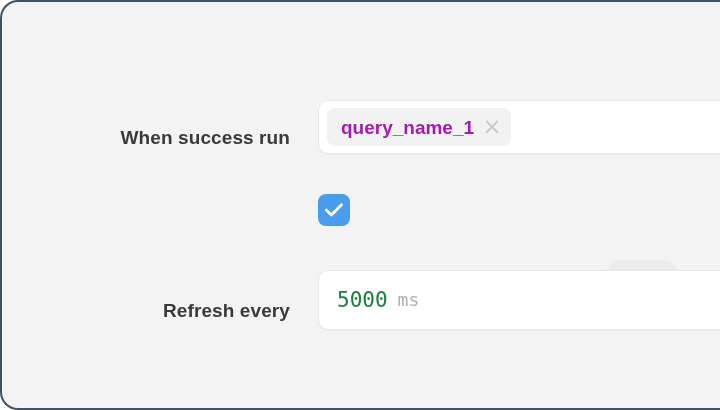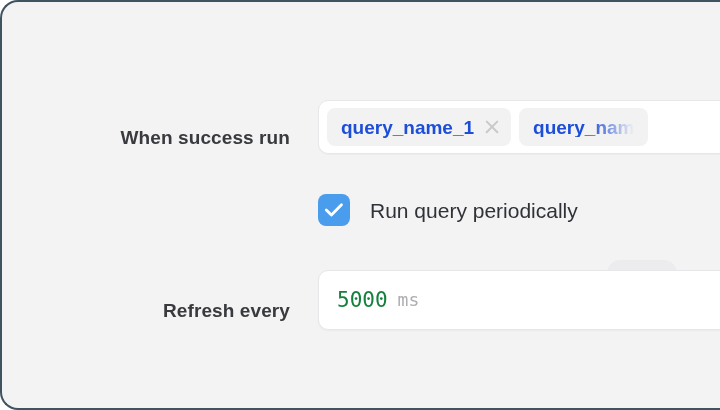--- a/index.html
+++ b/index.html
@@ -76,21 +76,21 @@
     height: 38px;
     padding: 0 11px 0 14px;
     background: #f2f2f3;
     border-radius: 8px;
     flex: 0 0 auto;
   }
 
   .tag-text {
     font-size: 19px;
     font-weight: bold;
-    color: #1d4ed8;
+    color: #a21caf;
     white-space: nowrap;
     line-height: 1;
   }
 
   .tag-remove {
     position: relative;
     width: 17px;
     height: 17px;
     flex: 0 0 auto;
     cursor: pointer;
@@ -212,38 +212,34 @@
   <div class="row" id="row-success">
     <div class="field-label" id="label-success">When success run</div>
 
     <div class="tag-field">
 
       <div class="tag-chip">
         <span class="tag-text">query_name_1</span>
         <span class="tag-remove"></span>
       </div>
 
-      <div class="tag-chip clipped">
-        <span class="tag-text">query_nam</span>
-      </div>
 
       <div class="edge-fade"></div>
     </div>
   </div>
 
   <div class="row" id="row-periodic">
     <div class="spacer"></div>
 
     <div class="checkbox">
       <svg width="19" height="15" viewBox="0 0 19 15">
         <path d="M1.8 7.6 L6.9 12.6 L17 2.3" fill="none" stroke="#ffffff" stroke-width="2.8" stroke-linecap="round" stroke-linejoin="round"></path>
       </svg>
     </div>
 
-    <div class="checkbox-label">Run query periodically</div>
   </div>
 
   <div id="field-bump"></div>
 
   <div class="row" id="row-refresh">
     <div class="field-label" id="label-refresh">Refresh every</div>
 
     <div class="num-field">
       <span class="num-value">5000</span>
       <span class="num-unit">ms</span>

